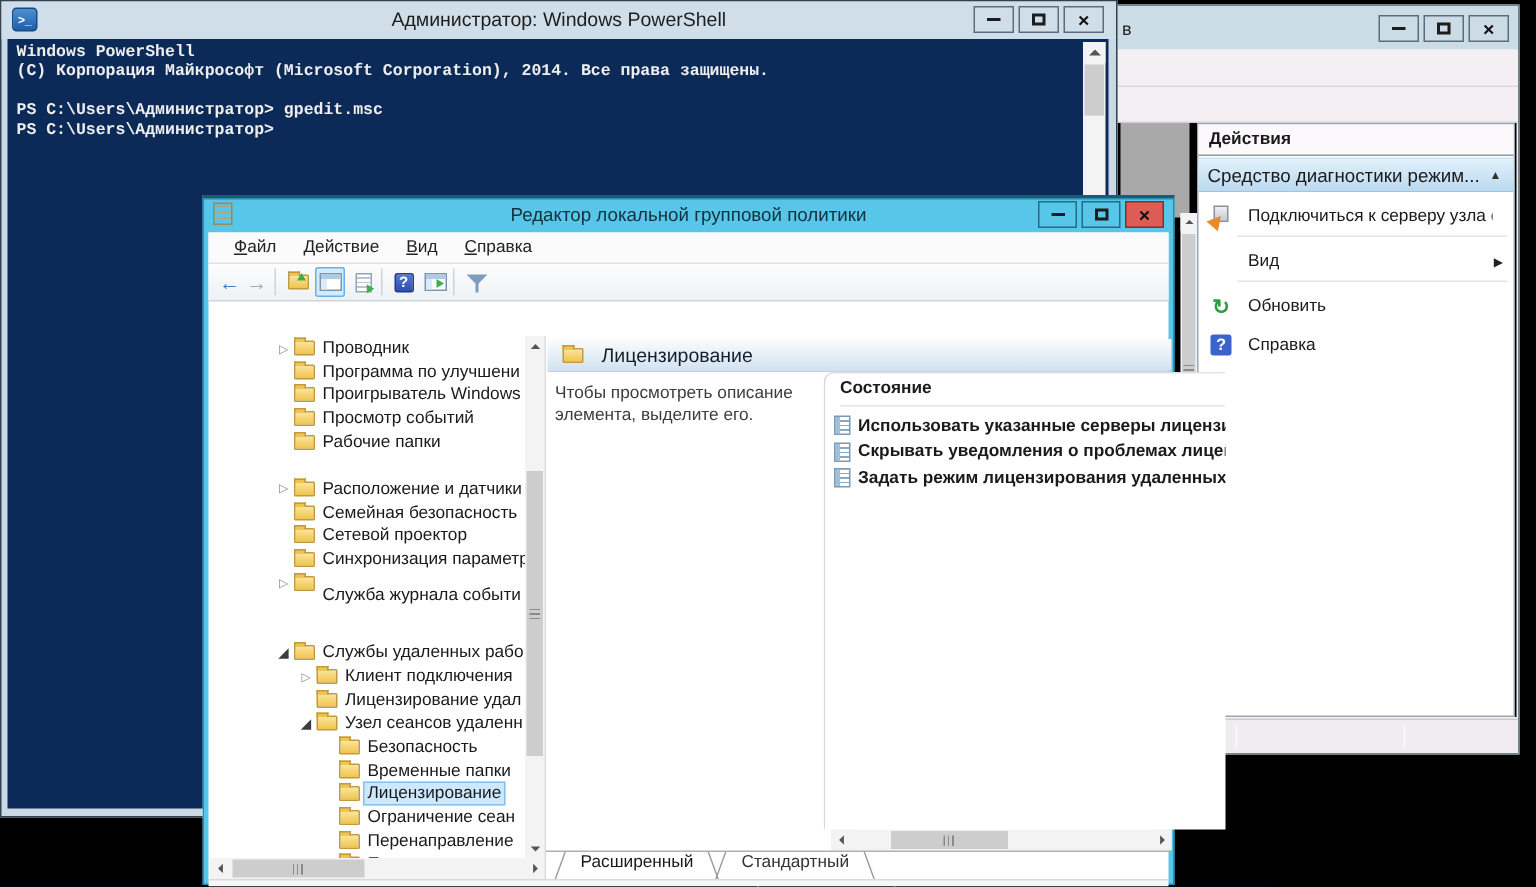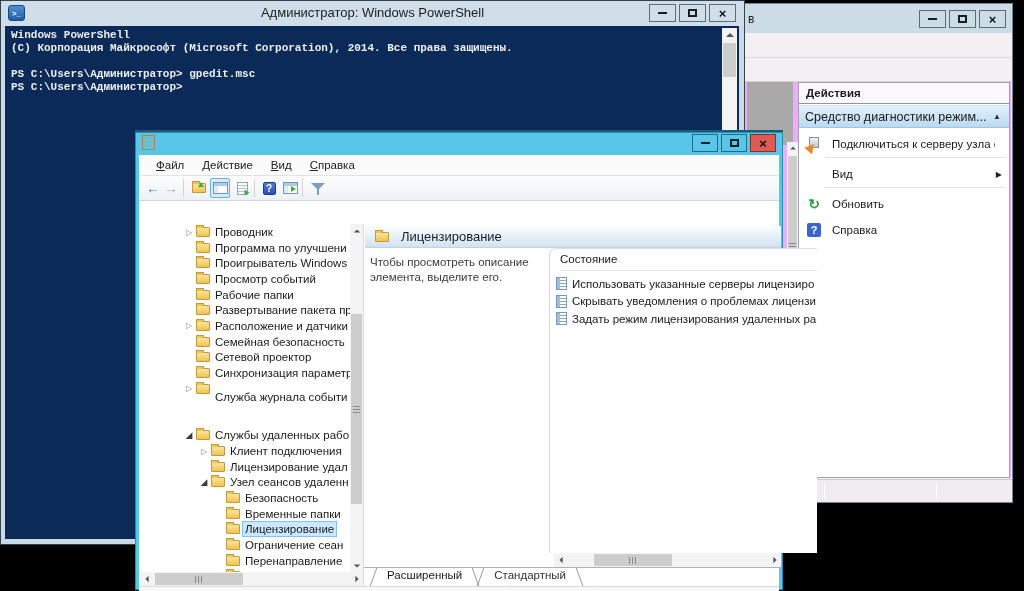--- a/index.html
+++ b/index.html
@@ -44,21 +44,21 @@
   .tri-left  { width:0; height:0; border-top:4px solid transparent; border-bottom:4px solid transparent; border-right:4px solid #555; }
   .tri-right { width:0; height:0; border-top:4px solid transparent; border-bottom:4px solid transparent; border-left:4px solid #555; }
 
   
   #rd-window { left:743px; top:3px; width:270px; height:500px;
     background:#f3eff3; border:1px solid #71858f; }
   #rd-titlebar { left:0; top:0; width:100%; height:29px; background:#ccdce6; }
   #rd-title-frag { position:absolute; left:4px; top:8px; font-size:12px; color:#222; }
   #rd-menustrip { left:0; top:29px; width:100%; height:25px; background:#f3eff3; border-bottom:1px solid #ddd8dd; }
   #rd-toolstrip { left:0; top:54px; width:100%; height:24px; background:#f3eff3; border-bottom:1px solid #d6d1d6; }
-  #rd-content { left:1px; top:78px; right:1px; bottom:24px; background:#f0abfc; }
+  #rd-content { left:1px; top:78px; right:1px; bottom:24px; background:#000000; }
   #rd-grayblock { left:2px; top:0; width:46px; height:63px; background:#a9a9a9; }
   #rd-statusbar { left:0; bottom:0; width:100%; height:23px; background:#f0ecf0; border-top:1px solid #cfcacf; }
   .rd-sb-div { position:absolute; top:3px; bottom:3px; width:1px; background:#d2cdd2; border-right:1px solid #fff; }
 
   
   #actions-panel { left:53px; top:0px; width:212px; height:396px; background:#fff;
     border:1px solid #9aa5ad; }
   #actions-header { position:absolute; left:0; top:0; right:0; height:21px;
     border-bottom:1px solid #8c979e; display:flex; align-items:center;
     font-size:11.5px; font-weight:bold; padding-left:7px; background:#fbf9fb; }
@@ -138,21 +138,21 @@
 
   
   #gp-pane-header { left:226px; top:71px; width:416px; height:22px;
     background:linear-gradient(#fbfcfe,#d2e2f1); border-bottom:1px solid #c0d2e4;
     display:flex; align-items:center; }
   #gp-pane-header .mini-folder { margin-left:10px; }
   #gp-pane-title { font-size:13px; margin-left:12px; color:#13202a; }
   #gp-hint { left:231px; top:100px; width:175px; font-size:11.5px; line-height:15px; color:#3c3c3c; }
   #gp-listpanel { left:410px; top:93px; width:268px; height:305px; background:#fff;
     border-left:1px solid #d6d6d6; border-top:1px solid #e0e0e0; border-radius:7px 0 0 0;
-    overflow:hidden; }
+    overflow:hidden;font-weight:bold; }
   #gp-col-header { position:absolute; left:10px; top:4px; right:0; height:18px; font-size:11.5px; color:#1a1a1a;
     border-bottom:1px solid #e4e4e4; cursor:pointer; }
   .setting-row { position:absolute; left:6px; right:0; height:17px; display:flex; align-items:center; cursor:pointer; }
   .setting-ico { width:11px; height:13px; background:#fff; border:1px solid #7a9ab8; margin-right:5px; flex:none;
     background-image:linear-gradient(90deg,#9fc0dc 0 3px,transparent 3px),
       repeating-linear-gradient(0deg,transparent 0 2px,#88a8c8 2px 3px); }
   .setting-label { font-size:11.5px; white-space:nowrap; color:#1a1a1a; }
   #gp-pane-hscroll { left:415px; top:398px; width:227px; height:14px; }
 
   
@@ -269,20 +269,21 @@
       <div class="scroll-thumb" style="left:1px; top:15px; width:13px; height:34px;"></div>
       <div class="scroll-btn" style="left:0; bottom:0; width:15px; height:14px;">
           <span class="tri-down"></span>
         </div>
     </div>
   </div>
 
   <div id="gp-window" class="abs">
     <div id="gp-titlebar" class="abs">
       <span id="gp-icon"></span>
+      <span id="gp-title">Редактор локальной групповой политики</span>
       <div class="wbtn-row" style="right:7px; top:2px;">
           <span class="wbtn">
             <span class="glyph-min"></span>
           </span>
           <span class="wbtn">
             <span class="glyph-max"></span>
           </span>
           <span class="wbtn close-red">
             <span class="glyph-close">×</span>
           </span>
@@ -348,24 +349,20 @@
             <span class="t-label" style="left: 75px;">Проигрыватель Windows</span>
           </div>
           <div class="trow" style="top: 46.95px;">
             <span class="t-folder mini-folder" style="left: 56px;"></span>
             <span class="t-label" style="left: 75px;">Просмотр событий</span>
           </div>
           <div class="trow" style="top: 62.6px;">
             <span class="t-folder mini-folder" style="left: 56px;"></span>
             <span class="t-label" style="left: 75px;">Рабочие папки</span>
           </div>
-          <div class="trow" style="top: 78.25px;">
-            <span class="t-folder mini-folder" style="left: 56px;"></span>
-            <span class="t-label" style="left: 75px;">Развертывание пакета пр</span>
-          </div>
           <div class="trow" style="top: 93.9px;">
             <span class="t-arrow" style="left: 44px;">▷</span>
             <span class="t-folder mini-folder" style="left: 56px;"></span>
             <span class="t-label" style="left: 75px;">Расположение и датчики</span>
           </div>
           <div class="trow" style="top: 109.55px;">
             <span class="t-folder mini-folder" style="left: 56px;"></span>
             <span class="t-label" style="left: 75px;">Семейная безопасность</span>
           </div>
           <div class="trow" style="top: 125.2px;">

